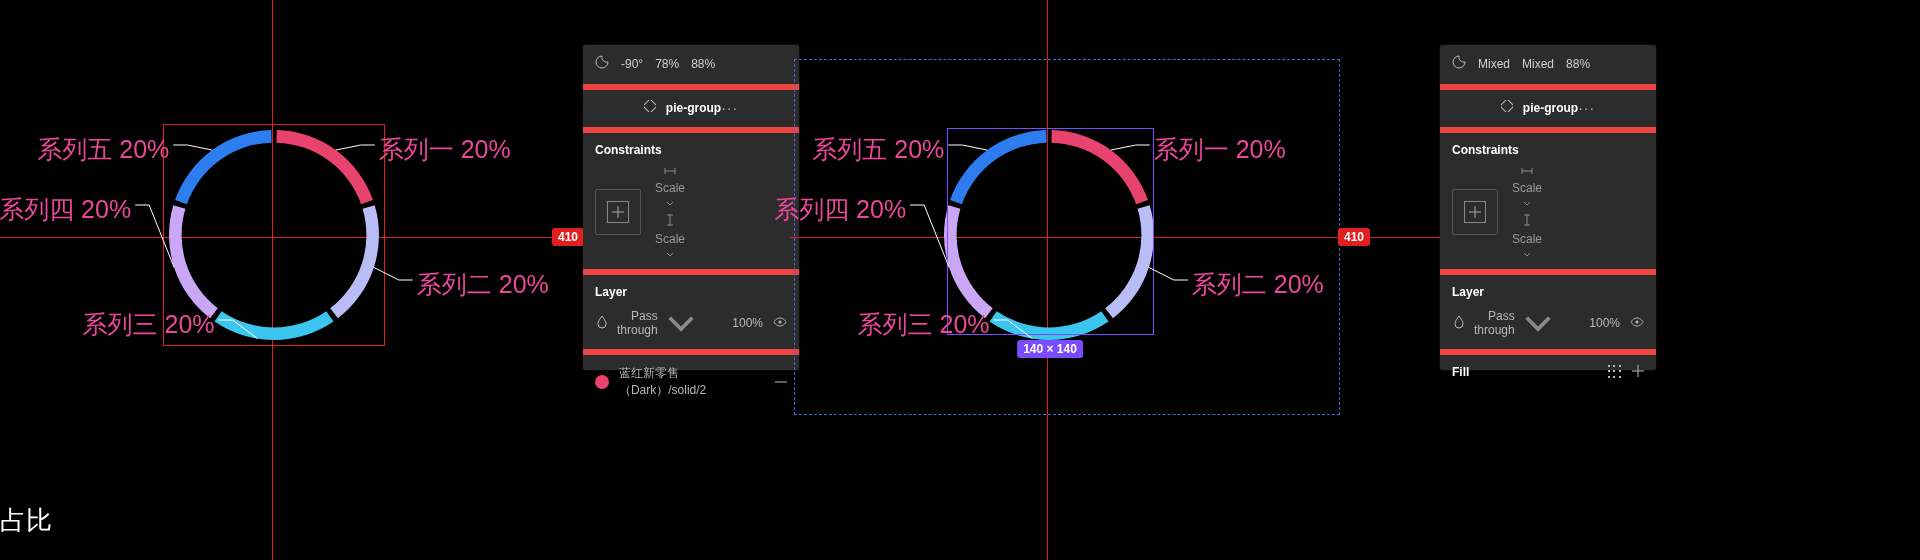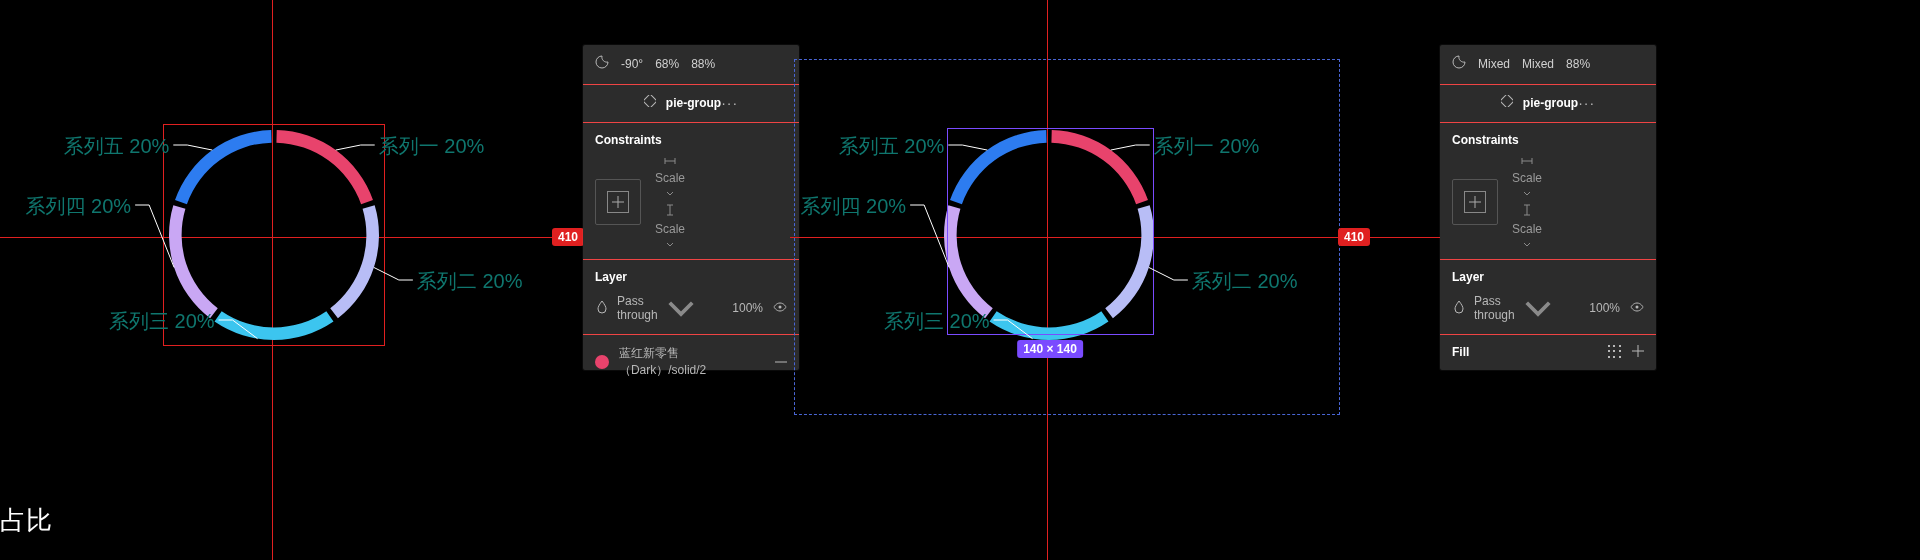--- a/index.html
+++ b/index.html
@@ -15,28 +15,28 @@
   .ruler-h { position:absolute; left:0; right:0; height:1px; background:#e02020; }
   .bbox    { position:absolute; border:1px solid #e02020; box-sizing:border-box; }
   .bbox.purple { border-color:#7a4bff; }
   .dottedframe { position:absolute; border:1px dashed #4a66d4; box-sizing:border-box; }
 
   .dim-badge { position:absolute; background:#e02020; color:#fff; font-size:12px;
                font-weight:600; padding:2px 6px; border-radius:3px; transform:translateY(-50%); }
   .dim-badge.purple { background:#7a4bff; transform:translateX(-50%); }
 
   .donut { position:absolute; }
-  .label { position:absolute; font-size:20px; color:#0f766e; white-space:nowrap; }
+  .label { position:absolute; font-size:25px; color:#ec4899; white-space:nowrap; }
   .conn  { position:absolute; stroke:#fff; stroke-width:1; fill:none; overflow:visible; }
 
   
   .panel { position:absolute; top:45px; width:216px; height:325px;
            background:#2c2c2c; color:#b8b8b8; font-size:12px; border-radius:2px;
            box-shadow:0 0 0 1px rgba(255,255,255,.04); }
-  .panel .seg { padding:10px 12px 12px; border-bottom:1px solid #ef4444; }
+  .panel .seg { padding:10px 12px 12px; border-bottom:6px solid #ef4444; }
   .panel .seg:last-child { border-bottom:none; }
   .panel .row { display:flex; align-items:center; gap:10px; }
   .panel .title-row { display:flex; align-items:center; justify-content:center; }
   .panel .type-icon svg { width:12px; height:12px; }
   .panel .name { color:#fff; font-weight:600; flex:1; }
   .panel .more { color:#b8b8b8; letter-spacing:1px; font-size:14px; line-height:8px;
                  cursor:pointer; }
   .panel .section-title { color:#fff; font-weight:600; margin-bottom:10px; }
   .panel .cons { display:flex; gap:14px; align-items:center; }
   .panel .cons-box { width:44px; height:44px; border:1px solid #555; position:relative;
@@ -45,21 +45,21 @@
                        border:1px solid #888; }
   .panel .cons-plus { position:absolute; left:50%; top:50%; width:12px; height:12px;
                       transform:translate(-50%,-50%); }
   .panel .cons-plus:before, .panel .cons-plus:after { content:''; position:absolute;
                       background:#aaa; }
   .panel .cons-plus:before { left:50%; top:0; width:1px; height:100%; transform:translateX(-50%);}
   .panel .cons-plus:after  { top:50%; left:0; height:1px; width:100%; transform:translateY(-50%);}
   .cons-sel { display:flex; align-items:center; gap:6px; color:#9a9a9a;flex-direction:column; }
   .cons-sel .chev { width:8px; height:5px; }
 
-  .panel .blend-row { display:flex; align-items:center; gap:8px; justify-content:space-between; }
+  .panel .blend-row { display:flex; align-items:center; gap:8px; justify-content:space-between;text-align:right; }
   .panel .blend-left { display:flex; align-items:center; gap:8px; }
   .panel .eye svg, .panel .drop svg { width:14px; height:14px; }
 
   .arc-moon svg { width:14px; height:14px; }
 
   .swatch { width:14px; height:14px; border-radius:50%; background:#e8436c; }
 
   .fill-actions { display:flex; gap:10px; }
   .sq-dots { width:14px; height:14px; display:grid; grid-template-columns:repeat(3,1fr);
              grid-template-rows:repeat(3,1fr); gap:2px; }
@@ -113,21 +113,21 @@
 
 <div class="panel" style="left:583px;">
   <div class="seg">
     <div class="arc-fields">
       <span class="arc-moon">
         <svg viewBox="0 0 14 14">
             <path d="M7 1a6 6 0 1 0 6 6 5 5 0 0 1-6-6z" fill="none" stroke="#b8b8b8"></path>
           </svg>
       </span>
       <span class="fld">-90°</span>
-      <span class="fld">68%</span>
+      <span class="fld">78%</span>
       <span class="fld">88%</span>
     </div>
   </div>
   <div class="seg">
     <div class="title-row">
       <div class="row">
         <span class="type-icon">
           <svg viewBox="0 0 12 12">
               <rect x="1" y="1" width="10" height="10" transform="rotate(45 6 6)" fill="none" stroke="#b8b8b8"></rect>
             </svg>

